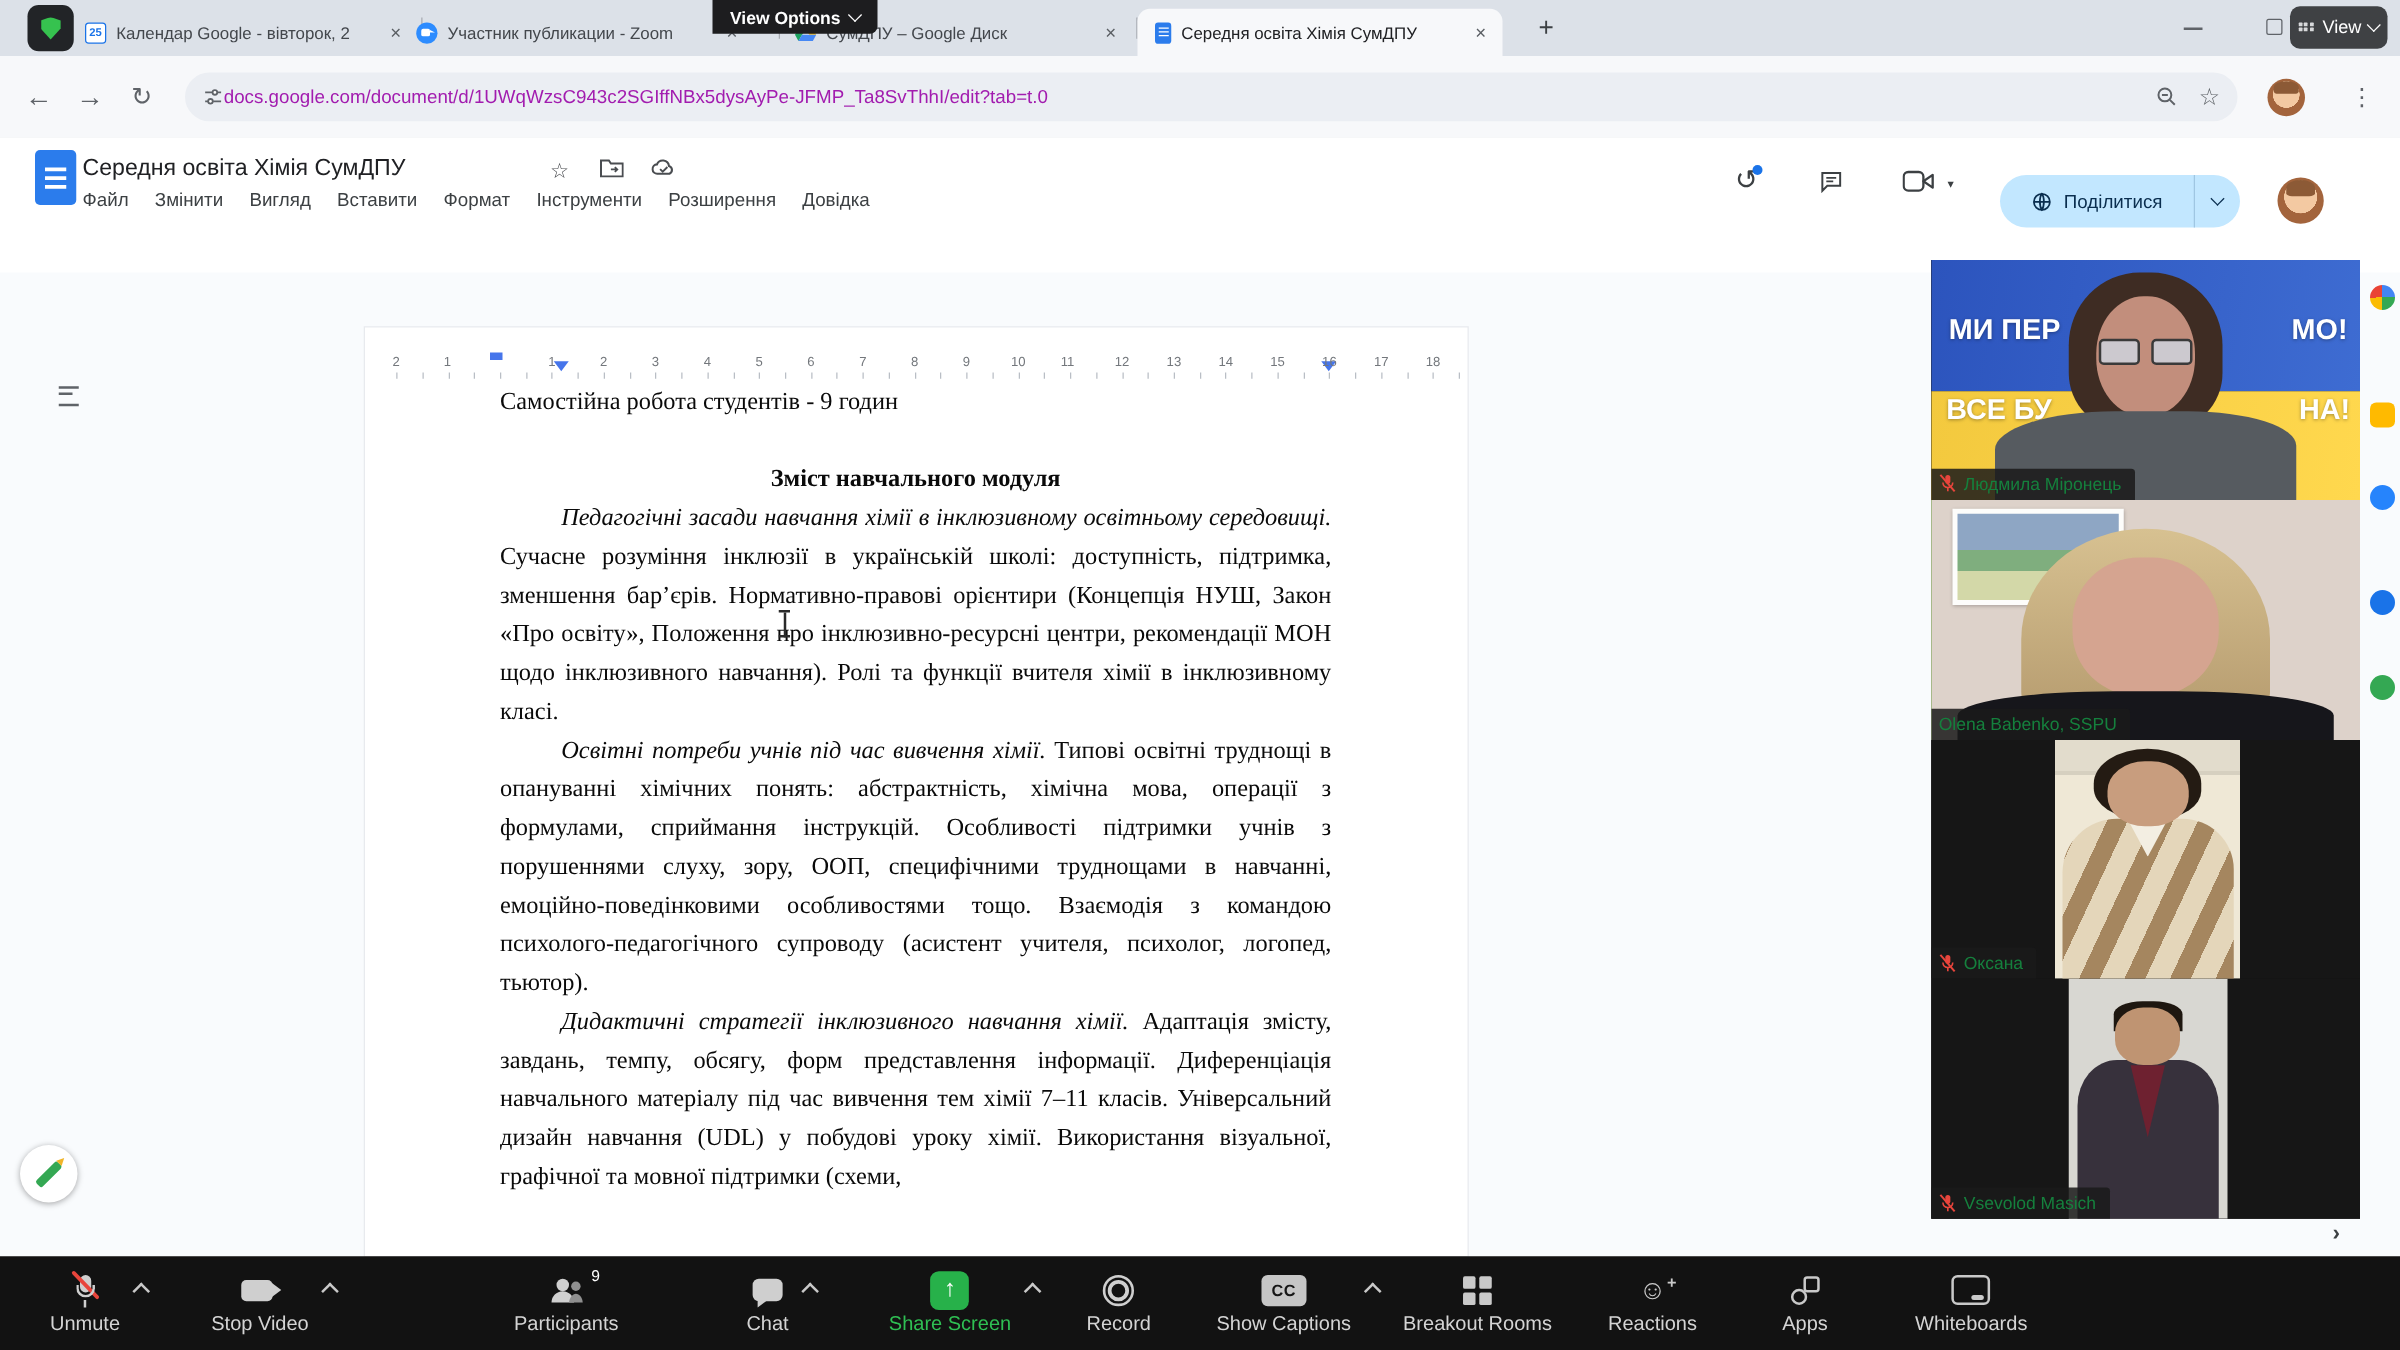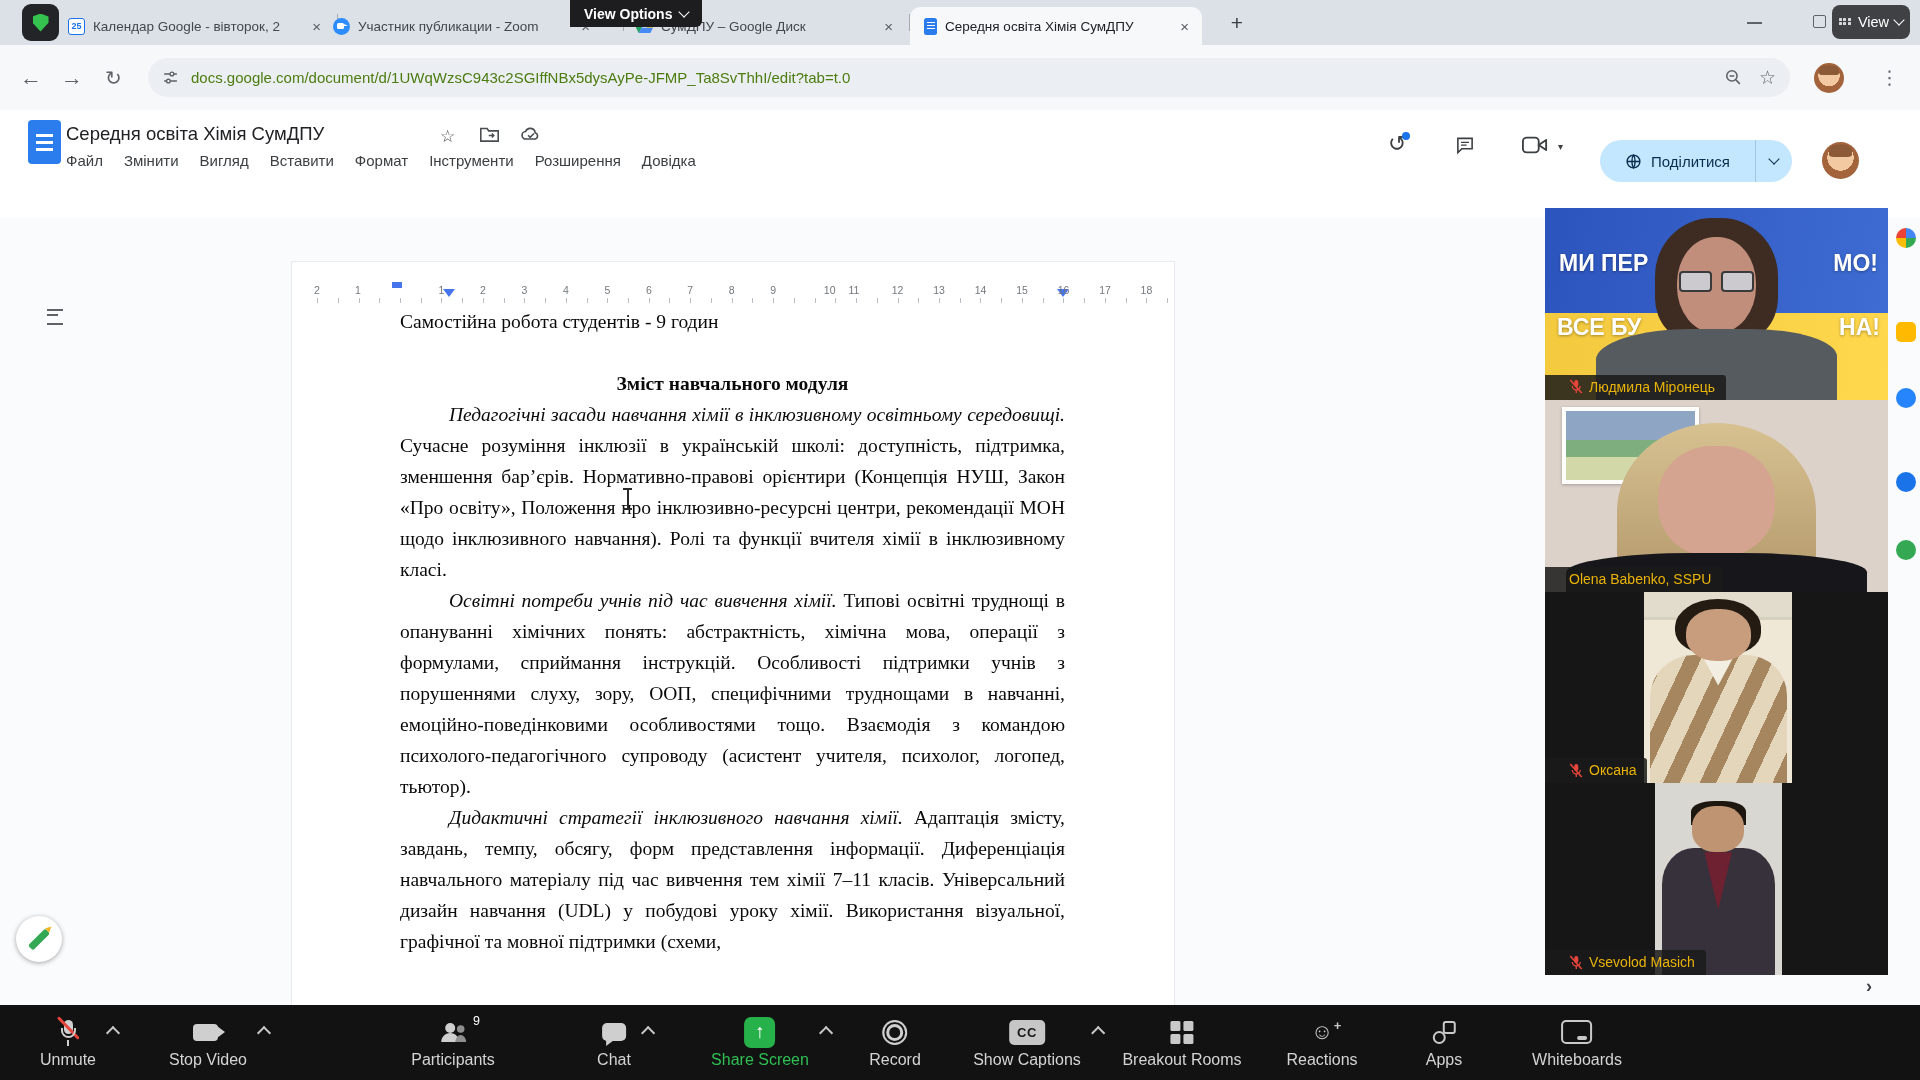--- a/index.html
+++ b/index.html
@@ -42,21 +42,21 @@
   .banner .bopt{background:#1d1d1f;color:#fff;font-weight:700;font-size:14px;display:flex;align-items:center;gap:8px;
     padding:0 14px;border-radius:0 0 6px 0;}
   .cdown{width:7px;height:7px;border-left:1.8px solid currentColor;border-bottom:1.8px solid currentColor;
     transform:rotate(-45deg);margin-top:-4px;display:inline-block;}
 
   
   .navbar{position:absolute;left:0;top:45px;width:1920px;height:65px;background:#f7f8fa;border-bottom:1px solid #e3e5e8;}
   .navic{position:absolute;top:0;height:65px;display:flex;align-items:center;color:#5f6368;font-size:22px;}
   .addr{position:absolute;left:148px;top:13px;width:1642px;height:39px;background:#ebeef3;border-radius:20px;
     display:flex;align-items:center;padding:0 14px;box-sizing:border-box;}
-  .addr .url{font-size:15px;color:#4d7c0f;margin-left:12px;flex:1;white-space:nowrap;overflow:hidden;}
+  .addr .url{font-size:15px;color:#a21caf;margin-left:0;flex:1;white-space:nowrap;overflow:hidden;}
   .addr .aric{margin-left:16px;color:#5f6368;font-size:19px;}
   .avatar{border-radius:50%;background:radial-gradient(circle at 50% 42%,#f3c9a2 0 46%,#a3643c 47% 100%);}
   .avatar::after{content:"";position:absolute;left:18%;top:6%;width:64%;height:34%;background:#8c5a36;border-radius:50% 50% 20% 20%;}
 
   
   .dheader{position:absolute;left:0;top:110px;width:1920px;height:108px;background:#fff;}
   .docsicon{position:absolute;left:28px;top:10px;width:33px;height:44px;background:#2b7cec;border-radius:4px;}
   .docsicon::before{content:"";position:absolute;left:8px;top:14px;width:17px;height:3px;background:#fff;
     box-shadow:0 7px 0 #fff,0 14px 0 #fff;}
   .dtitle{position:absolute;left:66px;top:13px;font-size:18.5px;color:#202124;}
@@ -119,22 +119,22 @@
     border-top:3.5px solid transparent;border-bottom:3.5px solid transparent;}
 
   
   .sicon{position:absolute;left:1896px;width:20px;height:20px;border-radius:5px;z-index:35;}
 
   
   .zpanel{position:absolute;left:1545px;top:208px;width:343px;height:767px;z-index:40;background:#101010;
     display:flex;flex-direction:column;}
   .video{position:relative;flex:1;overflow:hidden;background:#161616;}
   .video.active{box-shadow:inset 0 0 0 2.5px #78c440;}
-  .chip{position:absolute;left:0;bottom:0;background:rgba(26,26,26,.85);color:#eab308;font-size:14px;
-    padding:4px 11px 5px 24px;display:flex;align-items:center;gap:6px;z-index:5;border-radius:0 3px 0 0;}
+  .chip{position:absolute;left:0;bottom:0;background:rgba(26,26,26,.85);color:#15803d;font-size:14px;
+    padding:4px 11px 5px 6px;display:flex;align-items:center;gap:6px;z-index:5;border-radius:0 3px 0 0;}
   .chip svg{flex:0 0 auto;}
   .panel-next{position:absolute;left:1866px;top:976px;font-size:18px;font-weight:bold;color:#3c4043;z-index:41;}
 
   
   .flag-b{position:absolute;left:0;top:0;width:100%;height:55%;background:linear-gradient(100deg,#2c54bd,#3e6cd2);}
   .flag-y{position:absolute;left:0;top:55%;width:100%;height:45%;background:linear-gradient(100deg,#f3c93e,#ffd84e);}
   .ft{position:absolute;color:#fff;font-weight:800;font-size:23px;text-shadow:0 1px 3px rgba(0,0,0,.35);}
   .s0-hair{position:absolute;left:32%;top:5%;width:36%;height:66%;background:#3e2c23;border-radius:46% 46% 36% 36%;}
   .s0-face{position:absolute;left:38.5%;top:15%;width:23%;height:50%;background:#c28e7c;border-radius:48%;}
   .s0-gl{position:absolute;left:39%;top:33%;width:22%;height:11%;}
@@ -436,21 +436,21 @@
         <span class="rnum" style="left: 358px;">1</span>
         <span class="rnum" style="left: 441.47px;">1</span>
         <span class="rnum" style="left: 482.94px;">2</span>
         <span class="rnum" style="left: 524.41px;">3</span>
         <span class="rnum" style="left: 565.88px;">4</span>
         <span class="rnum" style="left: 607.35px;">5</span>
         <span class="rnum" style="left: 648.82px;">6</span>
         <span class="rnum" style="left: 690.29px;">7</span>
         <span class="rnum" style="left: 731.76px;">8</span>
         <span class="rnum" style="left: 773.23px;">9</span>
-        <span class="rnum" style="left: 814.7px; margin-left: 15px;">10</span>
+        <span class="rnum" style="left: 814.7px;">10</span>
         <span class="rnum" style="left: 854px; text-align: center;">11</span>
         <span class="rnum" style="left: 897.64px;">12</span>
         <span class="rnum" style="left: 939.11px;">13</span>
         <span class="rnum" style="left: 980.58px;">14</span>
         <span class="rnum" style="left: 1022.05px;">15</span>
         <span class="rnum" style="left: 1063.52px;">16</span>
         <span class="rnum" style="left: 1104.99px;">17</span>
         <span class="rnum" style="left: 1146.46px;">18</span>
         <span class="rtick" style="left: 317.08px;"></span>
         <span class="rtick" style="left: 337.81px;"></span>

